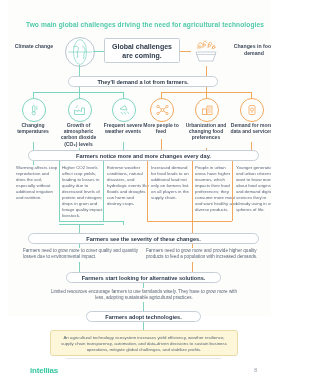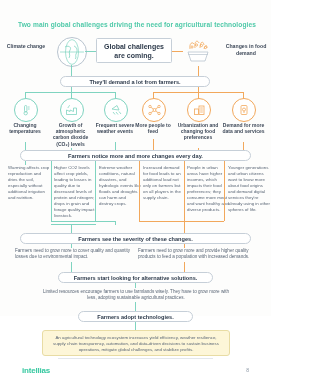--- a/index.html
+++ b/index.html
@@ -10,21 +10,21 @@
     width: 271px;
     height: 384px;
     background: #ffffff;
     font-family: "Liberation Sans", sans-serif;
     color: #3c4858;
     overflow: hidden;
     position: relative;
   }
   .page {
     position: absolute;
-    left: 0; top: 0;
+    left: 8px; top: 0;
     width: 271px;
     height: 316px;
     background: #fdfdfc;
   }
   .title {
     position: absolute;
     left: 12px;
     top: 20px;
     width: 250px;
     text-align: center;

